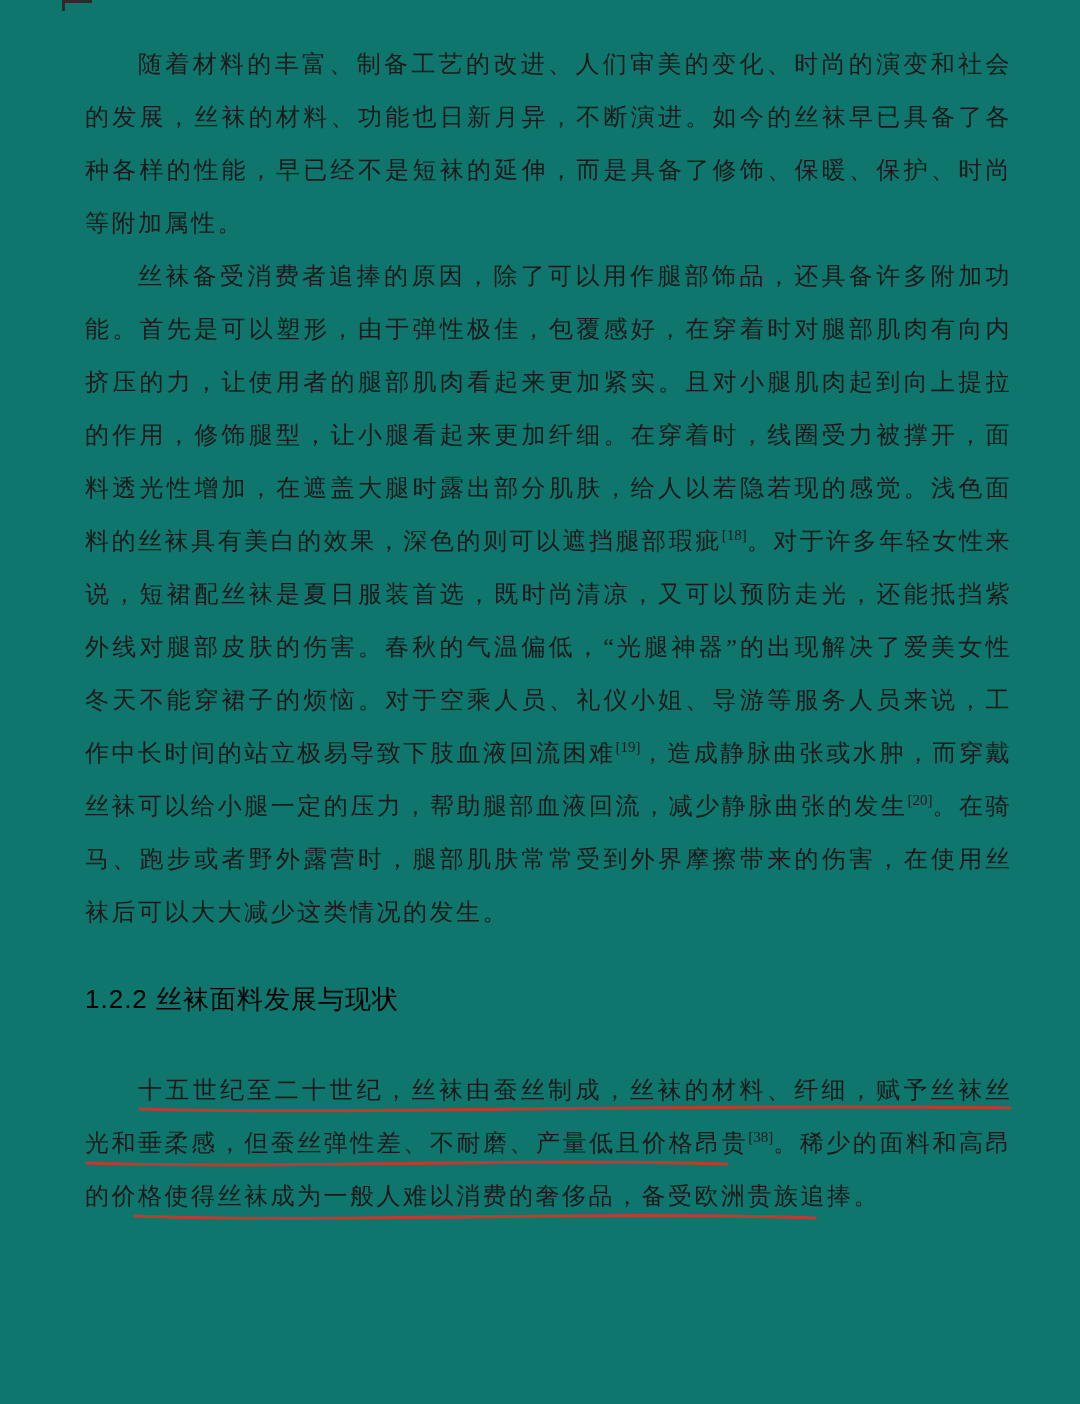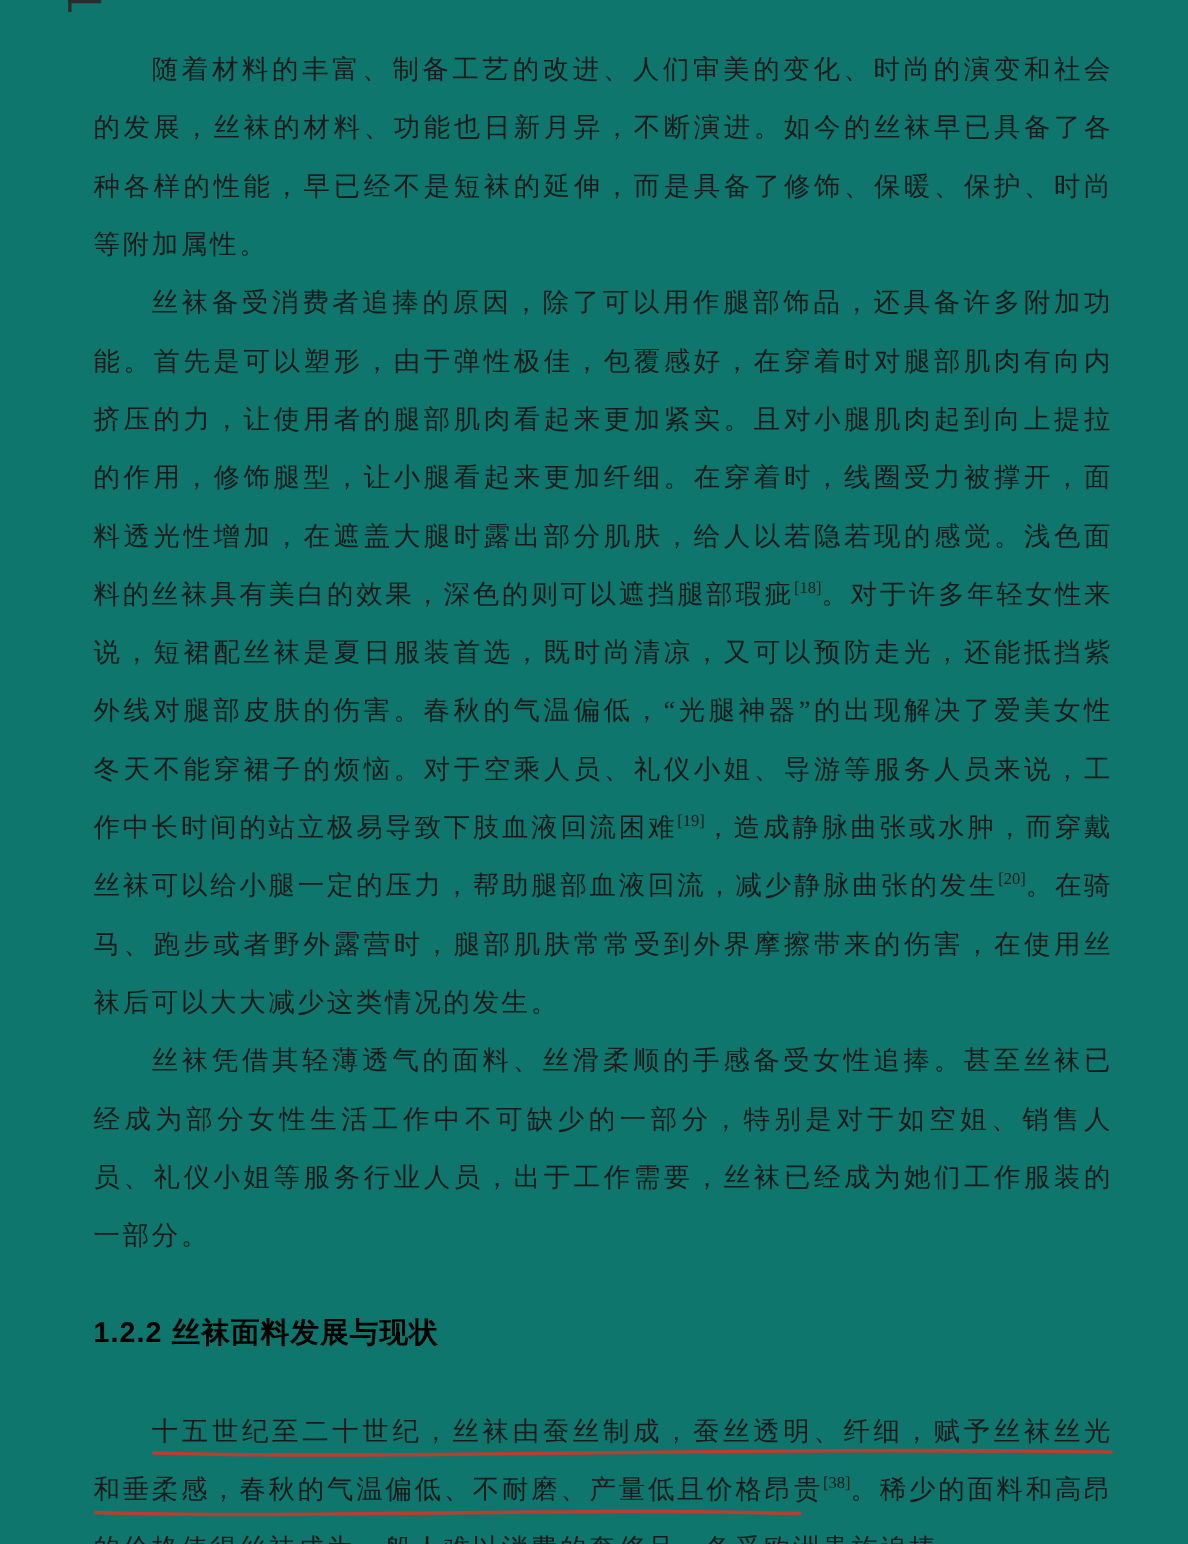--- a/index.html
+++ b/index.html
@@ -30,21 +30,21 @@
   }
   p.para sup.ref {
     font-size: 15px;
     letter-spacing: 0;
     line-height: 0;
     vertical-align: super;
   }
   h3.section-heading {
     margin: 40px 0 45px 0;
     font-family: "Liberation Sans", "DejaVu Sans", sans-serif;
-    font-weight: 700;
+    font-weight: 400;
     font-size: 26px;
     line-height: 40px;
     color: #000000;
     letter-spacing: 1px;
   }
   .last-para-wrap {
     position: relative;
   }
   .underline-overlay {
     position: absolute;
@@ -74,28 +74,27 @@
 <div class="page">
 
   <div class="corner-artifact-h"></div>
   <div class="corner-artifact-v"></div>
 
   <div class="content">
 
     <div>
         <p class="para"><span>随着材料的丰富、制备工艺的改进、人们审美的变化、时尚的演变和社会的发展，丝袜的材料、功能也日新月异，不断演进。如今的丝袜早已具备了各种各样的性能，早已经不是短袜的延伸，而是具备了修饰、保暖、保护、时尚等附加属性。</span></p>
         <p class="para"><span>丝袜备受消费者追捧的原因，除了可以用作腿部饰品，还具备许多附加功能。首先是可以塑形，由于弹性极佳，包覆感好，在穿着时对腿部肌肉有向内挤压的力，让使用者的腿部肌肉看起来更加紧实。且对小腿肌肉起到向上提拉的作用，修饰腿型，让小腿看起来更加纤细。在穿着时，线圈受力被撑开，面料透光性增加，在遮盖大腿时露出部分肌肤，给人以若隐若现的感觉。浅色面料的丝袜具有美白的效果，深色的则可以遮挡腿部瑕疵</span><sup class="ref">[18]</sup><span>。对于许多年轻女性来说，短裙配丝袜是夏日服装首选，既时尚清凉，又可以预防走光，还能抵挡紫外线对腿部皮肤的伤害。春秋的气温偏低，“光腿神器”的出现解决了爱美女性冬天不能穿裙子的烦恼。对于空乘人员、礼仪小姐、导游等服务人员来说，工作中长时间的站立极易导致下肢血液回流困难</span><sup class="ref">[19]</sup><span>，造成静脉曲张或水肿，而穿戴丝袜可以给小腿一定的压力，帮助腿部血液回流，减少静脉曲张的发生</span><sup class="ref">[20]</sup><span>。在骑马、跑步或者野外露营时，腿部肌肤常常受到外界摩擦带来的伤害，在使用丝袜后可以大大减少这类情况的发生。</span></p>
-        <p class="para"><span>丝袜凭借其轻薄透气的面料、丝滑柔顺的手感备受女性追捧。甚至丝袜已经成为部分女性生活工作中不可缺少的一部分，特别是对于如空姐、销售人员、礼仪小姐等服务行业人员，出于工作需要，丝袜已经成为她们工作服装的一部分。</span></p>
       </div>
 
     <h3 class="section-heading">1.2.2 丝袜面料发展与现状</h3>
 
     <div class="last-para-wrap">
       <div>
-          <p class="para"><span>十五世纪至二十世纪，丝袜由蚕丝制成，蚕丝透明、纤细，赋予丝袜丝光和垂柔感，春秋的气温偏低、不耐磨、产量低且价格昂贵</span><sup class="ref">[38]</sup><span>。稀少的面料和高昂的价格使得丝袜成为一般人难以消费的奢侈品，备受欧洲贵族追捧。</span></p>
+          <p class="para"><span>十五世纪至二十世纪，丝袜由蚕丝制成，丝袜的材料、纤细，赋予丝袜丝光和垂柔感，但蚕丝弹性差、不耐磨、产量低且价格昂贵</span><sup class="ref">[38]</sup><span>。稀少的面料和高昂的价格使得丝袜成为一般人难以消费的奢侈品，备受欧洲贵族追捧。</span></p>
         </div>
 
       <svg class="underline-overlay" viewBox="0 0 927 175" xmlns="http://www.w3.org/2000/svg">
         <path d="M 55 45 C 260 51, 600 39, 925 44" fill="none" stroke-width="3.2" stroke-linecap="round" opacity="0.92" stroke="#c8392b"></path>
         <path d="M 2 99 C 200 105, 430 94, 642 100" fill="none" stroke-width="3.2" stroke-linecap="round" opacity="0.92" stroke="#c8392b"></path>
         <path d="M 50 152 C 230 159, 500 147, 730 154" fill="none" stroke-width="3.2" stroke-linecap="round" opacity="0.92" stroke="#c8392b"></path>
       </svg>
     </div>
 
   </div>

